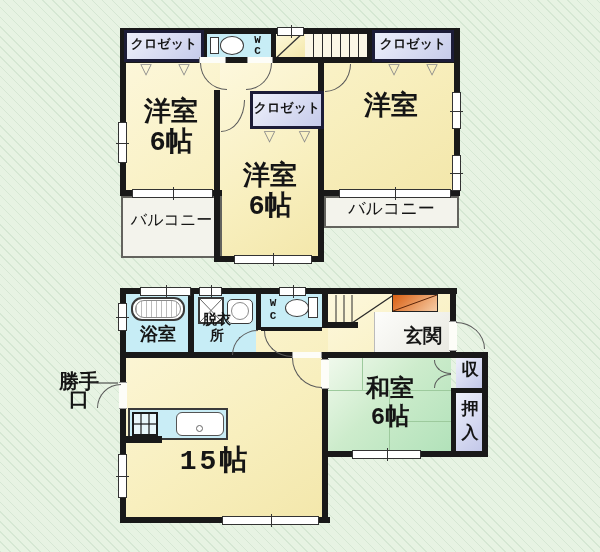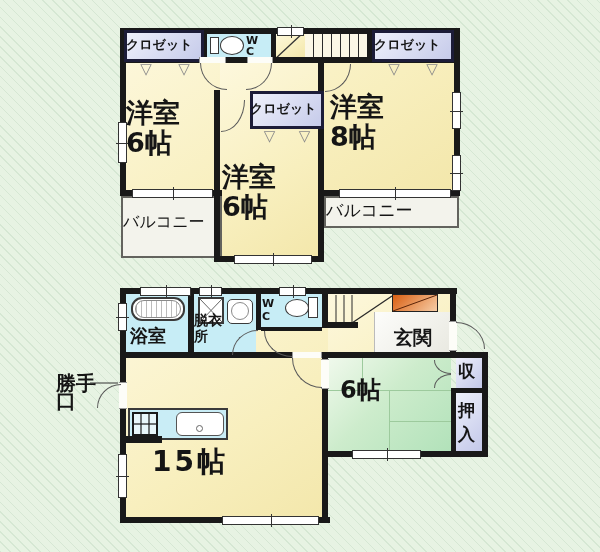--- a/index.html
+++ b/index.html
@@ -30,21 +30,21 @@
   .win-h::after{content:"";position:absolute;left:50%;top:-3px;bottom:-3px;width:1px;background:#333;}
   .win-v{position:absolute;background:#fff;border:1px solid #333;box-sizing:border-box;}
   .win-v::after{content:"";position:absolute;top:50%;left:-3px;right:-3px;height:1px;background:#333;}
   .opening-h{position:absolute;background:#fdfdf8;border-left:1px solid #999;border-right:1px solid #999;box-sizing:border-box;}
   .opening-v{position:absolute;background:#fdfdf8;border-top:1px solid #999;border-bottom:1px solid #999;box-sizing:border-box;}
   .arc{position:absolute;border:0 solid #5a5a5a;box-sizing:border-box;background:transparent;}
   .arc.tl{border-top-width:1.5px;border-left-width:1.5px;border-top-left-radius:100% 100%;}
   .arc.tr{border-top-width:1.5px;border-right-width:1.5px;border-top-right-radius:100% 100%;}
   .arc.bl{border-bottom-width:1.5px;border-left-width:1.5px;border-bottom-left-radius:100% 100%;}
   .arc.br{border-bottom-width:1.5px;border-right-width:1.5px;border-bottom-right-radius:100% 100%;}
-  .lbl{position:absolute;color:#151515;font-weight:bold;line-height:1.1;}
+  .lbl{position:absolute;color:#151515;font-weight:bold;text-align:center;line-height:1.1;font-family:Liberation Mono, monospace;}
   .tri{position:absolute;display:flex;justify-content:space-around;color:#8a8a8a;font-size:15px;line-height:15px;}
   .fixture{position:absolute;background:#fff;border:2px solid #3a3a3a;box-sizing:border-box;}
   .thin{position:absolute;background:#9dca9d;}
   svg.abs{position:absolute;}
 </style>
 </head>
 <body>
 
 <div class="plan">
 
@@ -116,21 +116,20 @@
     <div class="lbl" style="left:246px;top:35px;width:23px;font-size:11px;line-height:11px;">
       <div>W</div>
       <div>C</div>
     </div>
     <div class="lbl" style="left:126px;top:98px;width:90px;font-size:27px;line-height:30px;">
       <div>洋室</div>
       <div>6帖</div>
     </div>
     <div class="lbl" style="left:330px;top:92px;width:122px;font-size:27px;line-height:30px;">
       <div>洋室</div>
-      <div>8帖</div>
     </div>
     <div class="lbl" style="left:222px;top:162px;width:96px;font-size:27px;line-height:30px;">
       <div>洋室</div>
       <div>6帖</div>
     </div>
     <div class="lbl" style="left:123px;top:213px;width:97px;font-size:16px;font-weight:normal;"><span>バルコニー</span></div>
     <div class="lbl" style="left:326px;top:201px;width:131px;font-size:17px;font-weight:normal;"><span>バルコニー</span></div>
   </div>
 
   <div>
@@ -231,20 +230,21 @@
       <div>W</div>
       <div>C</div>
     </div>
     <div class="lbl" style="left:394px;top:327px;width:58px;font-size:19px;"><span>玄関</span></div>
     <div class="lbl" style="left:458px;top:362px;width:24px;font-size:17px;"><span>収</span></div>
     <div class="lbl" style="left:458px;top:398px;width:24px;font-size:17px;line-height:24px;">
       <div>押</div>
       <div>入</div>
     </div>
     <div class="lbl" style="left:340px;top:376px;width:100px;font-size:24px;line-height:28px;">
+      <div>和室</div>
       <div>6帖</div>
     </div>
     <div class="lbl" style="left:152px;top:446px;width:126px;font-size:28px;line-height:31px;letter-spacing:3px;">
       <div>15帖</div>
     </div>
     <div class="lbl" style="left:56px;top:374px;width:46px;font-size:20px;line-height:18px;">
       <div>勝手</div>
       <div>口</div>
     </div>
     <svg class="abs" style="left:88px;top:378px;" width="32" height="10">

